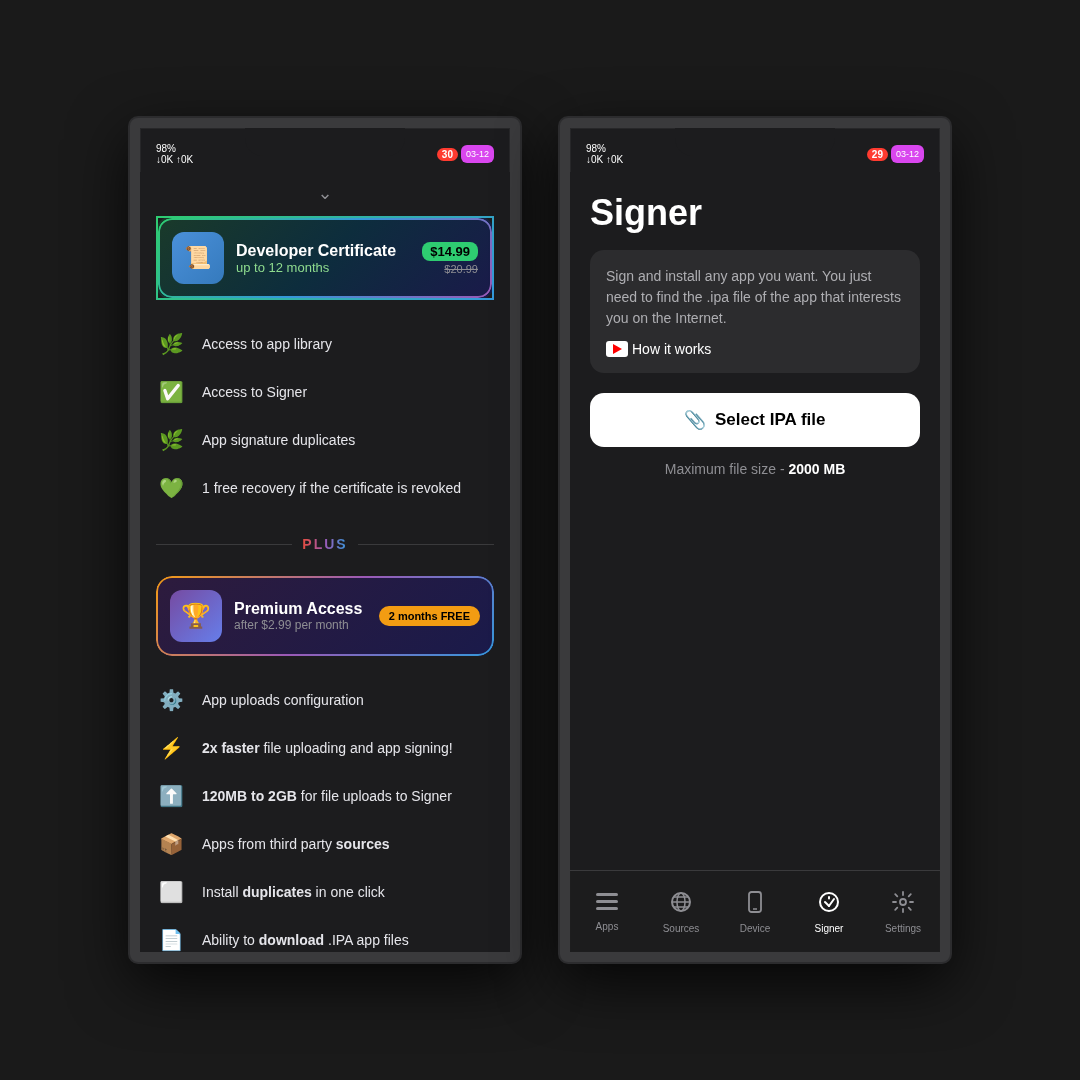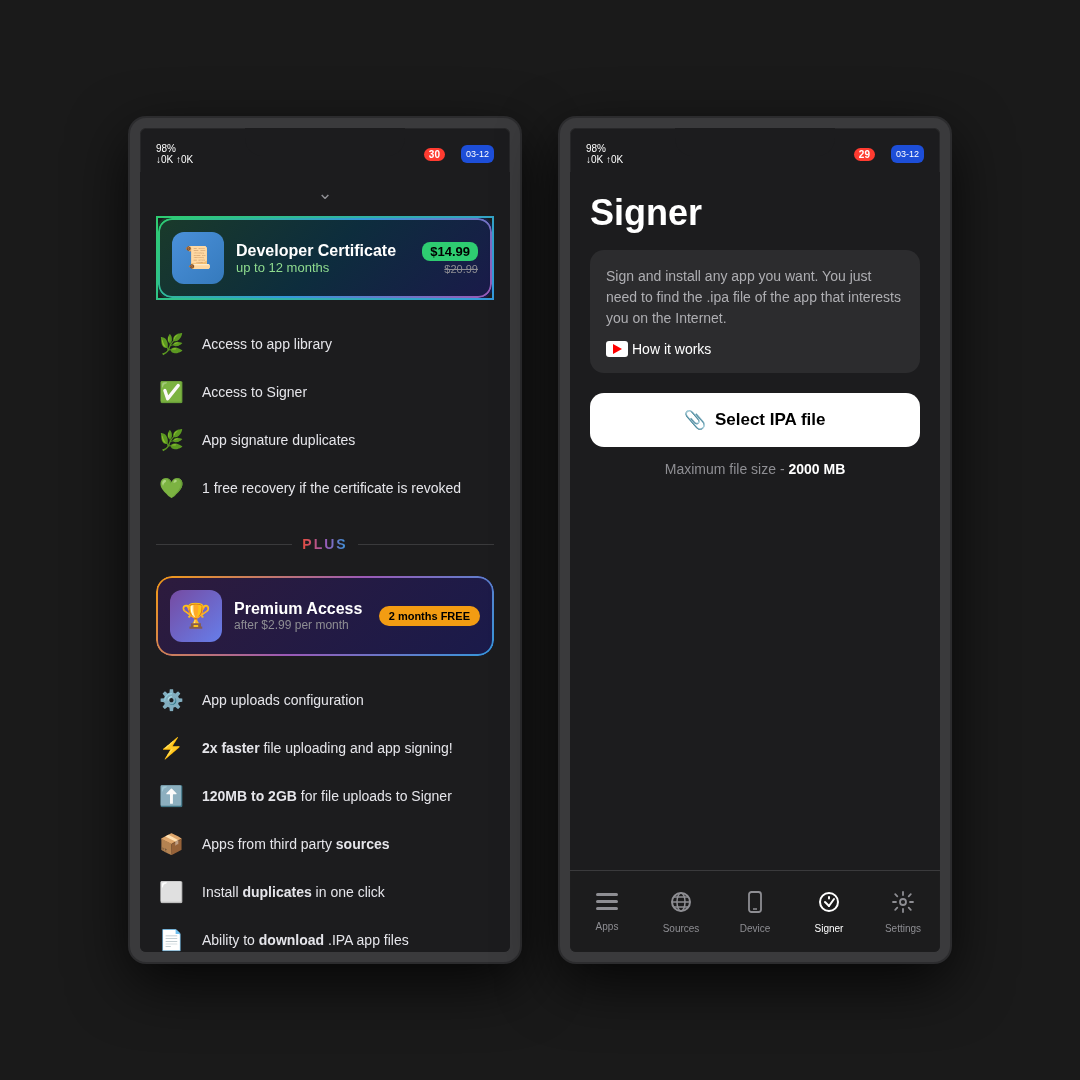--- a/index.html
+++ b/index.html
@@ -13,21 +13,21 @@
       gap: 40px;
       font-family: -apple-system, 'SF Pro Display', 'Helvetica Neue', sans-serif;
       overflow: hidden;
     }
 
     
     .phone-frame {
       width: 390px;
       height: 844px;
       background: #1c1c1e;
-      border-radius: 16px;
+      border-radius: 8px;
       border: 10px solid #3a3a3c;
       box-shadow: 
         0 0 0 2px #2c2c2e,
         0 20px 60px rgba(0,0,0,0.8),
         inset 0 0 0 1px rgba(255,255,255,0.05);
       position: relative;
       overflow: hidden;
       display: flex;
       flex-direction: column;
     }
@@ -62,34 +62,34 @@
 
     .status-left {
       display: flex;
       flex-direction: column;
       font-size: 10px;
     }
 
     .status-right {
       display: flex;
       align-items: center;
-      gap: 16px;
+      gap: 3px;
     }
 
     .badge-number {
       background: #ff3b30;
       color: #fff;
       border-radius: 8px;
       padding: 1px 5px;
       font-size: 10px;
       font-weight: bold;
     }
 
     .badge-date {
-      background: #1d4ed8;
+      background: #d946ef;
       color: #fff;
       border-radius: 6px;
       padding: 4px 5px;
       font-size: 9px;
     }
 
     
     .phone-content {
       flex: 1;
       overflow-y: auto;

